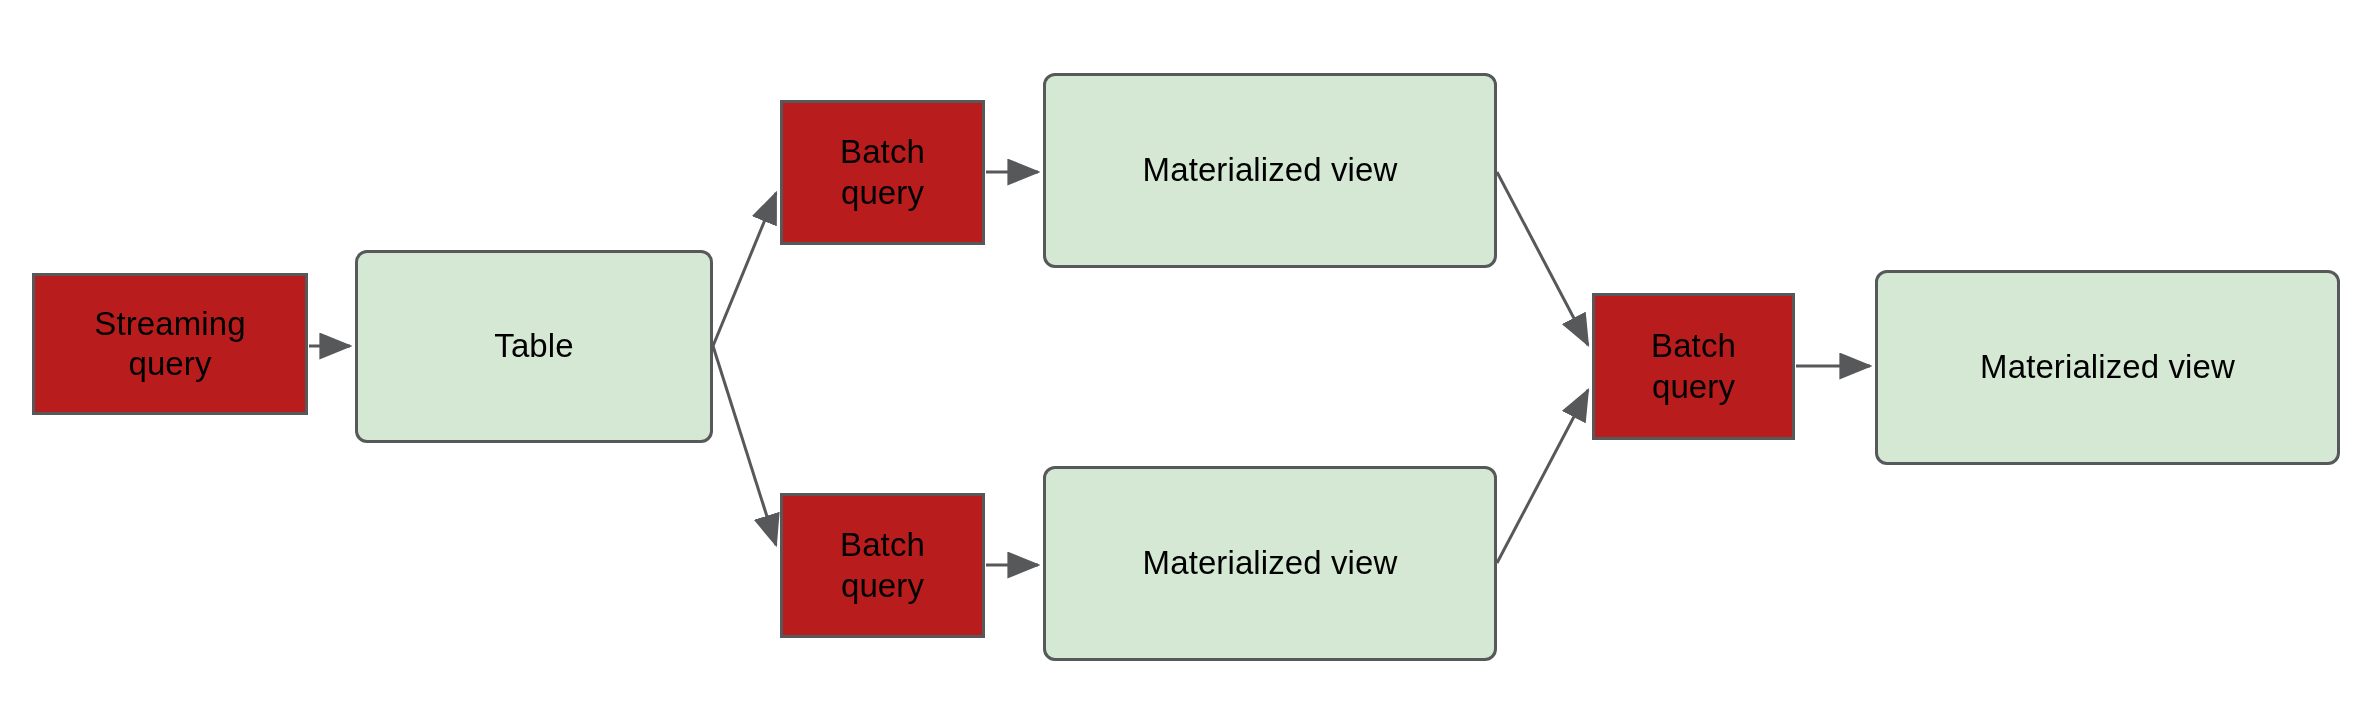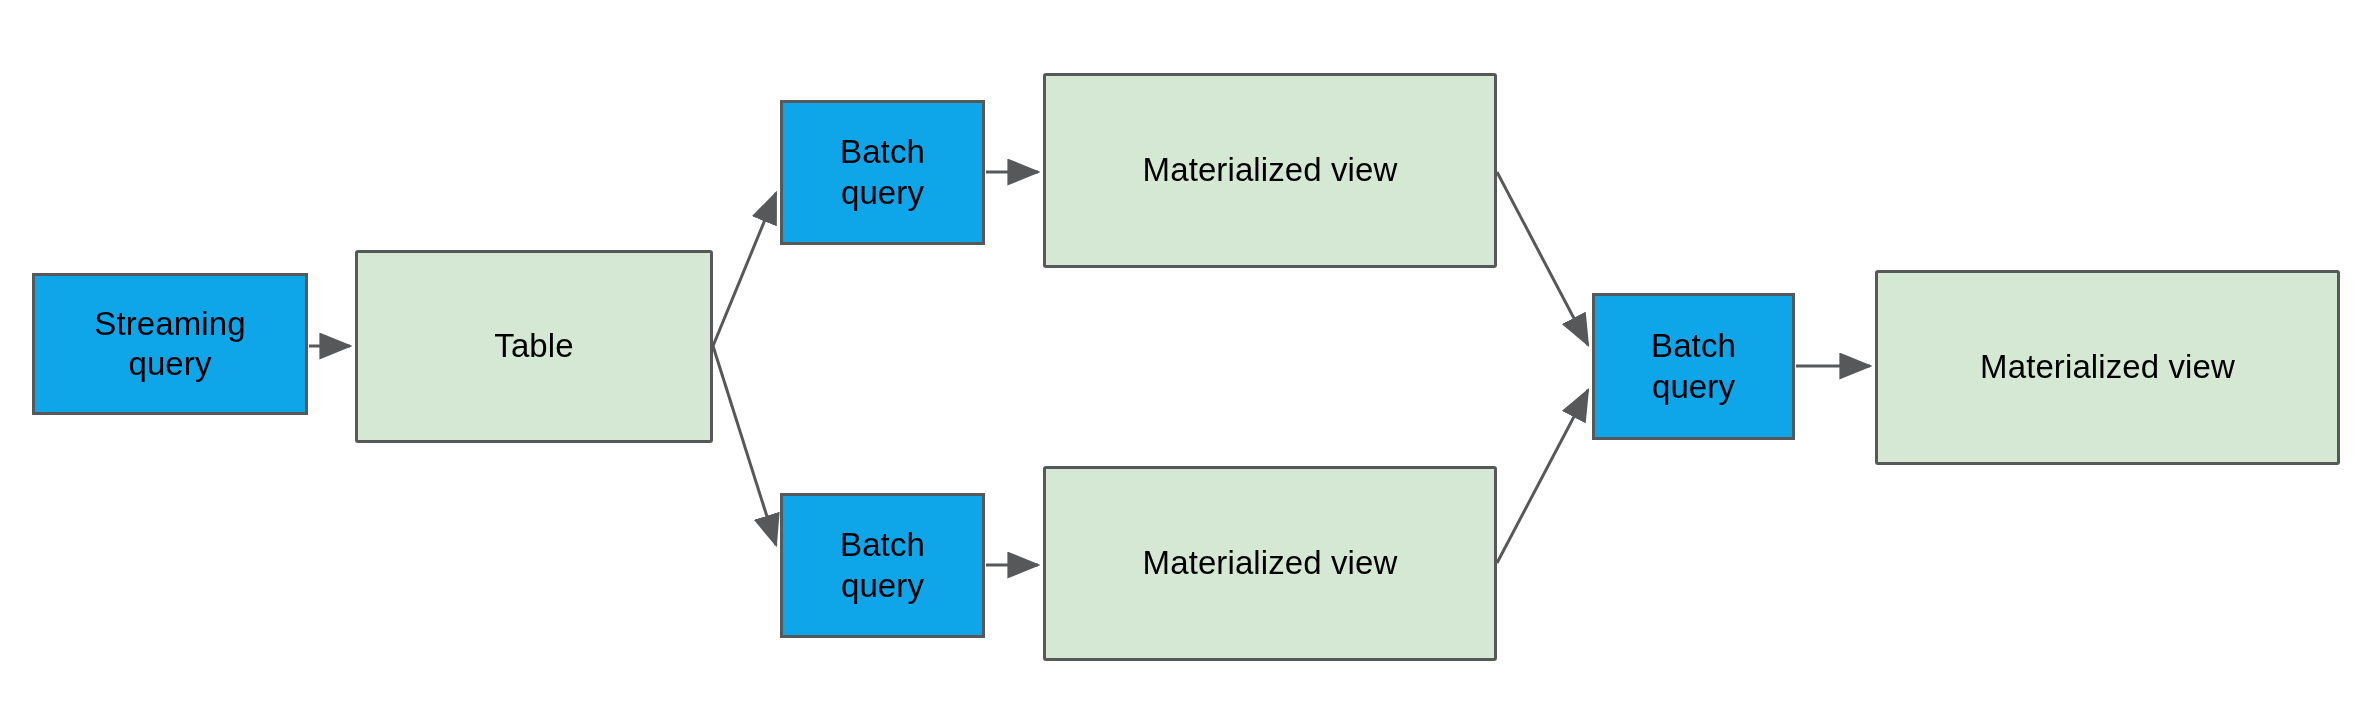--- a/index.html
+++ b/index.html
@@ -34,28 +34,28 @@
     text-align: center;
     color: #000000;
     font-size: 33px;
     line-height: 1.22;
     letter-spacing: 0.1px;
     border-style: solid;
     border-width: 3px;
     z-index: 2;
   }
   .node-process {
-    background: #0ea5e9;
+    background: #b91c1c;
     border-color: #56585a;
     border-radius: 0;
   }
   .node-store {
     background: #d5e8d4;
     border-color: #56585a;
-    border-radius: 3px;
+    border-radius: 12px;
   }
   .node-label {
     display: block;
     white-space: pre-line;
     padding: 0 6px;
   }
 </style>
 </head>
 <body>
 

